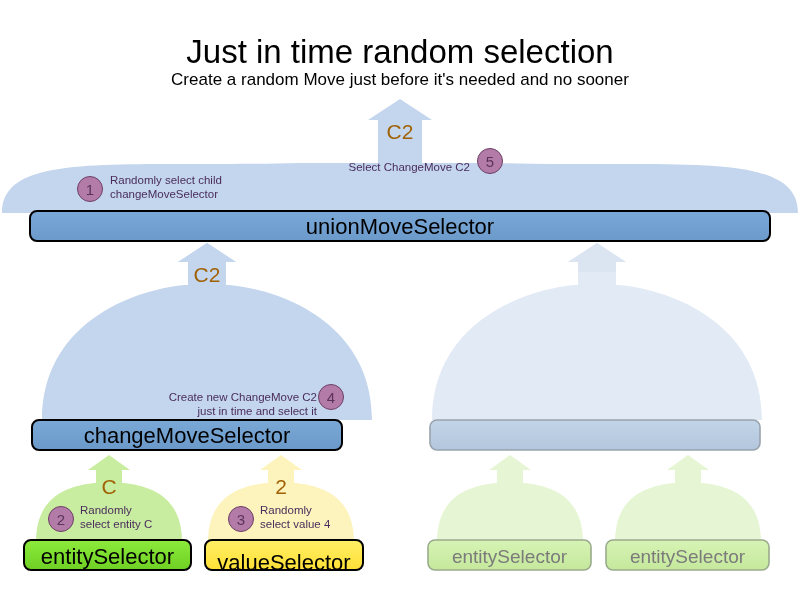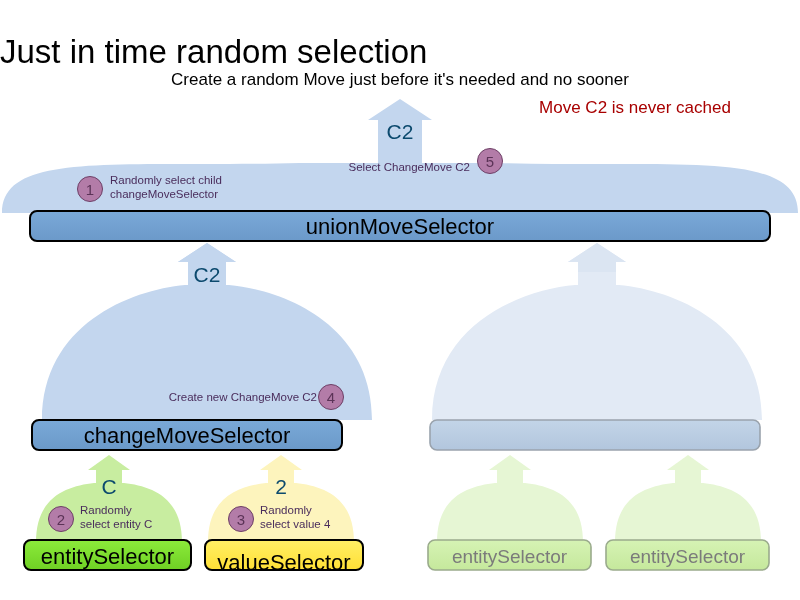--- a/index.html
+++ b/index.html
@@ -7,21 +7,21 @@
     width:800px;height:600px;
     background:#ffffff;
     font-family:"Liberation Sans", sans-serif;
     overflow:hidden;
     position:relative;
   }
   #stage{position:absolute;left:0;top:0;width:800px;height:600px;}
   svg#diagram{position:absolute;left:0;top:0;width:800px;height:600px;}
 
   .title{
-    position:absolute;left:0;top:33px;width:800px;text-align:left;
+    position:absolute;left:0;top:33px;width:800px;text-align:center;
     font-size:33px;color:#000000;letter-spacing:0px;
   }
   .subtitle{
     position:absolute;left:0;top:70px;width:800px;text-align:center;
     font-size:17px;color:#000000;
   }
   .never-cached{
     position:absolute;left:500px;top:98px;width:270px;text-align:center;
     font-size:17px;color:#a80000;
   }
@@ -29,21 +29,21 @@
   .boxlabel{
     position:absolute;text-align:center;
     font-size:22px;color:#000000;
     white-space:nowrap;
   }
   .boxlabel.faded{color:#7b7b7b;}
   .boxlabel.small{font-size:19px;}
 
   .movelbl{
     position:absolute;text-align:center;
-    font-size:21px;color:#0c4a6e;white-space:nowrap;
+    font-size:21px;color:#a16207;white-space:nowrap;
   }
 
   .note{
     position:absolute;
     font-size:11.5px;color:#4a2d5c;line-height:13.5px;
     white-space:nowrap;
   }
   .note.r{text-align:right;margin-top:8px;}
   .note.l{text-align:left;}
 
@@ -171,21 +171,20 @@
     <g>
       <path d="M 207,243 L 236,262 L 226,262 L 226,272 L 188,272 L 188,262 L 178,262 Z" fill="#c3d6ee" stroke="none"></path>
     </g>
     <g>
       <path d="M 597,243 L 626,262 L 616,262 L 616,272 L 578,272 L 578,262 L 568,262 Z" fill="#dbe5f2" stroke="none"></path>
     </g>
   </svg>
 
   <div class="title">Just in time random selection</div>
   <div class="subtitle">Create a random Move just before it's needed and no sooner</div>
-  <div class="never-cached">Move C2 is never cached</div>
 
   <div class="movelbl" style="left:360px;top:120px;width:80px;">C2</div>
   <div class="movelbl" style="left:167px;top:263px;width:80px;">C2</div>
   <div class="movelbl" style="left:69px;top:475px;width:80px;">C</div>
   <div class="movelbl" style="left:241px;top:475px;width:80px;">2</div>
 
   <div class="boxlabel" style="left:30px;top:214px;width:740px;">unionMoveSelector</div>
   <div class="boxlabel" style="left:32px;top:423px;width:310px;">changeMoveSelector</div>
   <div class="boxlabel" style="left:24px;top:544px;width:167px;">entitySelector</div>
   <div class="boxlabel" style="left:205px;top:544px;width:158px;margin-top:6px;">valueSelector</div>
@@ -198,20 +197,21 @@
     <div>changeMoveSelector</div>
   </div>
 
   <div class="note r" style="left:300px;top:153px;width:170px;">
     <div>Select ChangeMove C2</div>
   </div>
   <div class="badge" style="left:477px;top:148px;">5</div>
 
   <div class="note r" style="left:117px;top:383px;width:200px;">
     <div>Create new ChangeMove C2</div>
+    <div>just in time and select it</div>
   </div>
   <div class="badge" style="left:318px;top:384px;">4</div>
 
   <div class="badge" style="left:48px;top:506px;">2</div>
   <div class="note l" style="left:80px;top:504px;">
     <div>Randomly</div>
     <div>select entity C</div>
   </div>
 
   <div class="badge" style="left:228px;top:506px;">3</div>

